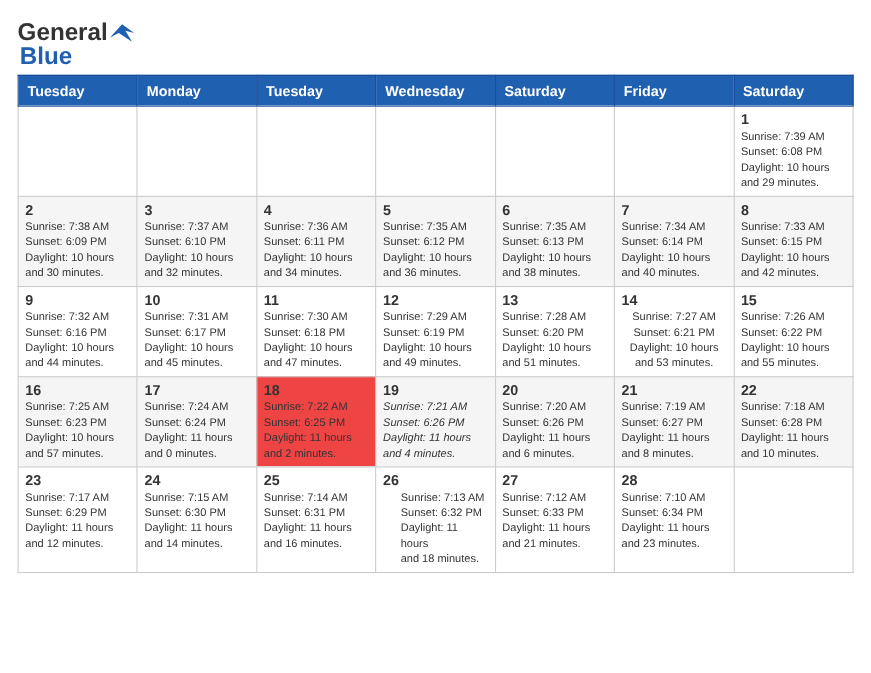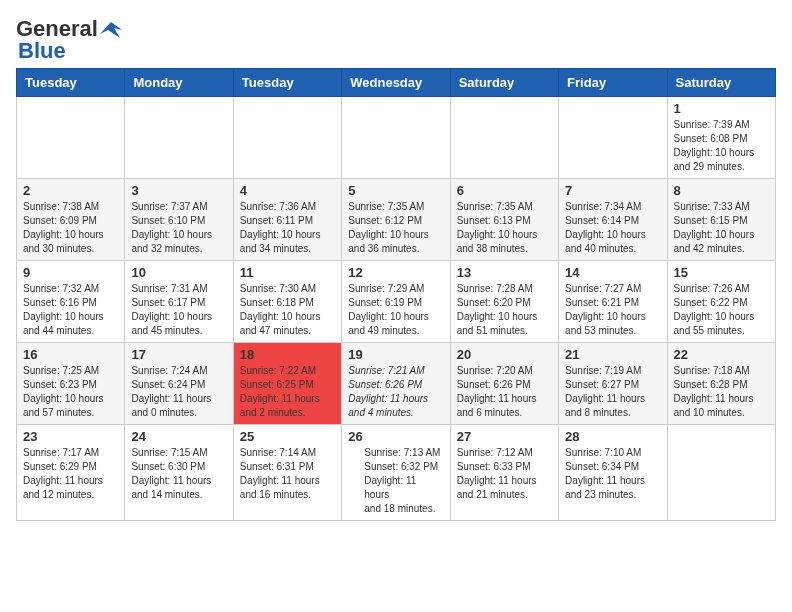--- a/index.html
+++ b/index.html
@@ -206,21 +206,21 @@
         </td>
         <td>
           <span class="day-num">13</span>
           <div class="day-info" style="white-space: pre-line;">Sunrise: 7:28 AM
 Sunset: 6:20 PM
 Daylight: 10 hours
 and 51 minutes.</div>
         </td>
         <td>
           <span class="day-num">14</span>
-          <div class="day-info" style="white-space: pre-line;">Sunrise: 7:27 AM
+          <div class="day-info" style="white-space: pre-line; text-align: center;">Sunrise: 7:27 AM
 Sunset: 6:21 PM
 Daylight: 10 hours
 and 53 minutes.</div>
         </td>
         <td>
           <span class="day-num">15</span>
           <div class="day-info" style="white-space: pre-line;">Sunrise: 7:26 AM
 Sunset: 6:22 PM
 Daylight: 10 hours
 and 55 minutes.</div>

